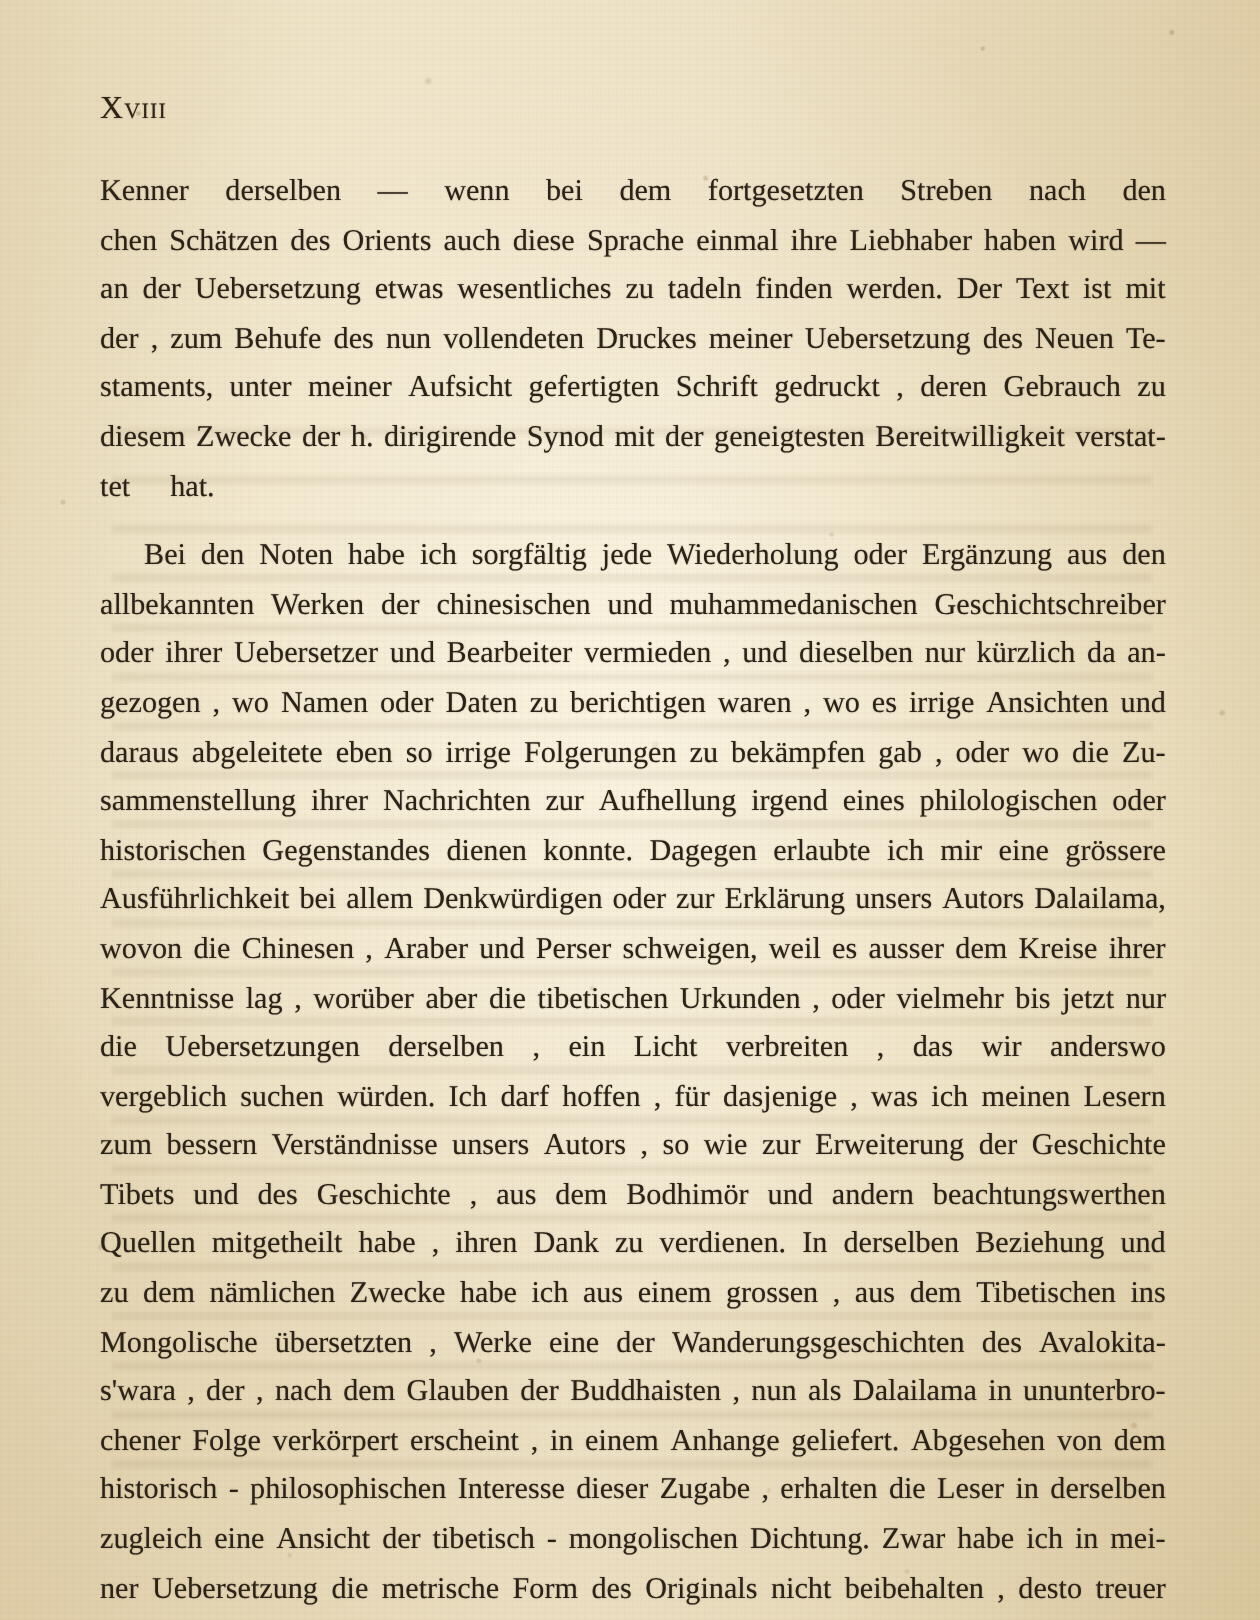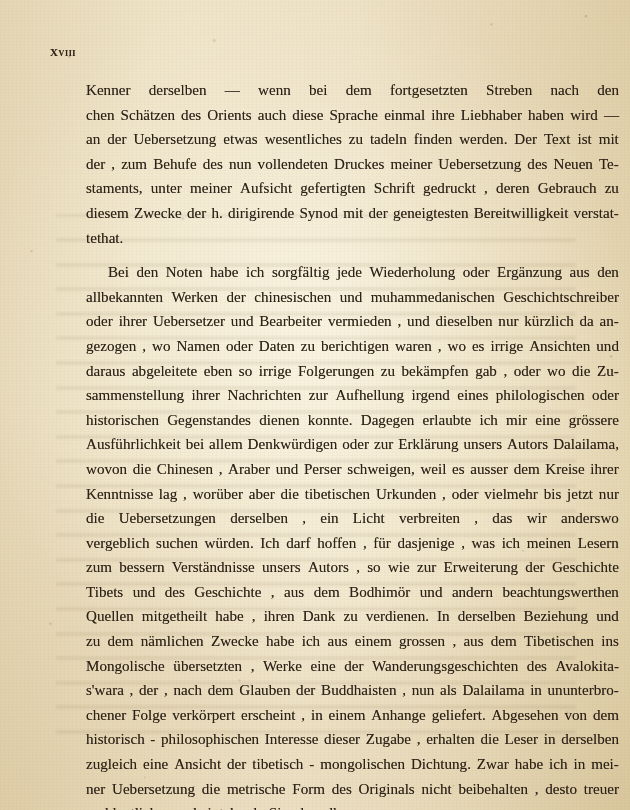--- a/index.html
+++ b/index.html
@@ -84,22 +84,22 @@
   }
 
   
   .textblock {
     position: absolute;
     left: 50px;
     top: 46px;
     width: 533px;
   }
   .folio {
-    font-size: 11px;
-    font-weight: bold;
+    font-size: 16px;
+    font-weight: normal;
     letter-spacing: 0.6px;
     color: #2e2417;
     font-variant: small-caps;
     text-transform: lowercase;
     margin: 0 0 20px 0;
     text-shadow: 0 0 0.6px rgba(60,44,24,0.55);
   }
   .folio::first-letter { text-transform: uppercase; }
 
   .para { margin: 0; }
@@ -114,24 +114,23 @@
     text-shadow: 0 0 0.65px rgba(58,42,22,0.5);
   }
   
   .line > span.w {
     display: inline-block;
   }
   .j {
     display: flex;
     justify-content: space-between;
     width: 533px;
-    margin-left: 36px;
   }
   .j.indent { padding-left: 22px; width: 511px; }
-  .j.last { justify-content: flex-start; }
+  .j.last { justify-content: flex-start; gap: 20px; }
   .it { }
 </style>
 </head>
 <body>
 
 <div class="page">
   <div class="grain"></div>
   <div class="specks"></div>
   <div class="bleed"></div>
 

